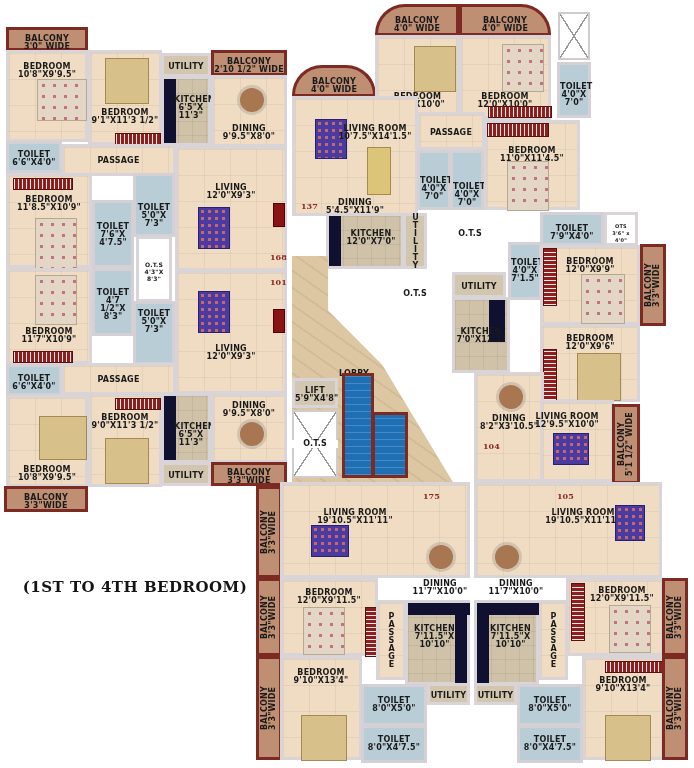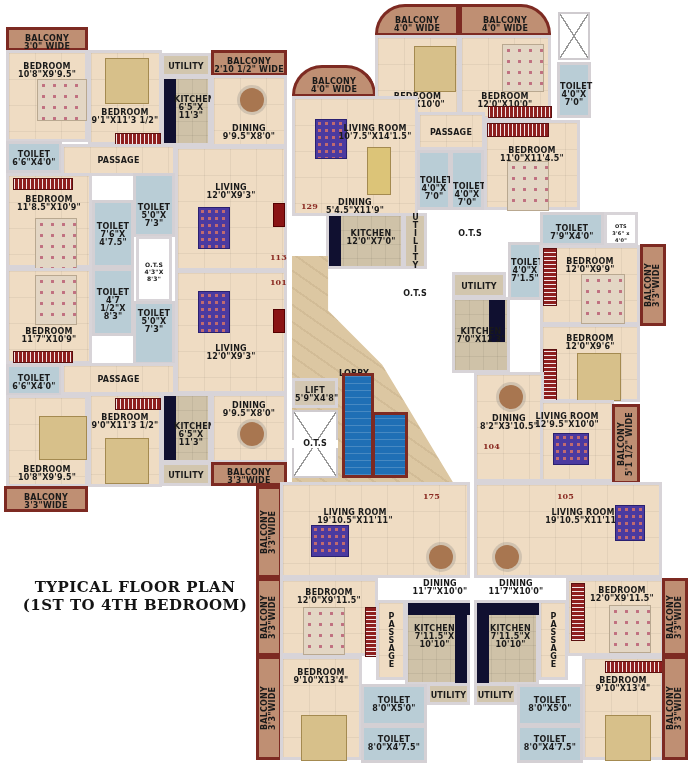--- a/index.html
+++ b/index.html
@@ -163,21 +163,21 @@
     </div>
   <div class="room balcony" style="left:211px;top:462px;width:76px;height:24px;">
       <div class="lbl" style="top:4px;">BALCONY
 3'3"WIDE</div>
     </div>
   <div class="room balcony" style="left:4px;top:486px;width:84px;height:26px;">
       <div class="lbl" style="top:5px;">BALCONY
 3'3"WIDE</div>
     </div>
 
-  <div class="flat-no" style="left:270px;top:252px;">113</div>
+  <div class="flat-no" style="left:270px;top:252px;">168</div>
   <div class="flat-no" style="left:270px;top:277px;">101</div>
 
   <div class="room balcony" style="left:292px;top:65px;width:84px;height:32px;border-radius:30px 30px 0 0;">
       <div class="lbl" style="top:10px;">BALCONY
 4'0" WIDE</div>
     </div>
   <div class="room balcony" style="left:375px;top:4px;width:84px;height:32px;border-radius:30px 0 0 0;">
       <div class="lbl" style="top:10px;">BALCONY
 4'0" WIDE</div>
     </div>
@@ -202,21 +202,21 @@
 4'0"X
 7'0"</div>
     </div>
   <div class="room" style="left:292px;top:96px;width:126px;height:120px;">
     <div class="rug" style="left:20px;top:20px;width:30px;height:38px;"></div>
     <div class="lbl" style="top:26px;left:40px;">LIVING ROOM
 10'7.5"X14'1.5"</div>
     <div class="bed" style="left:72px;top:48px;width:22px;height:46px;background:#dcc478;"></div>
     <div class="lbl" style="top:100px;">DINING
 5'4.5"X11'9"</div>
-    <div class="flat-no" style="left:6px;top:102px;">129</div>
+    <div class="flat-no" style="left:6px;top:102px;">137</div>
   </div>
   <div class="room" style="left:417px;top:112px;width:68px;height:38px;">
       <div class="lbl" style="top:14px;">PASSAGE</div>
     </div>
   <div class="room toilet" style="left:417px;top:150px;width:34px;height:60px;">
       <div class="lbl" style="top:24px;">TOILET
 4'0"X
 7'0"</div>
     </div>
   <div class="room toilet" style="left:450px;top:150px;width:34px;height:60px;">
@@ -405,16 +405,15 @@
   <div class="room toilet" style="left:517px;top:684px;width:66px;height:42px;">
       <div class="lbl" style="top:10px;">TOILET
 8'0"X5'0"</div>
     </div>
   <div class="room toilet" style="left:517px;top:725px;width:66px;height:38px;">
       <div class="lbl" style="top:8px;">TOILET
 8'0"X4'7.5"</div>
     </div>
 
   <div id="title">
-    <div>TYPICAL FLOOR PLAN</div>
     <div>(1ST TO 4TH BEDROOM)</div>
   </div>
 </div>
 
 </body></html>

